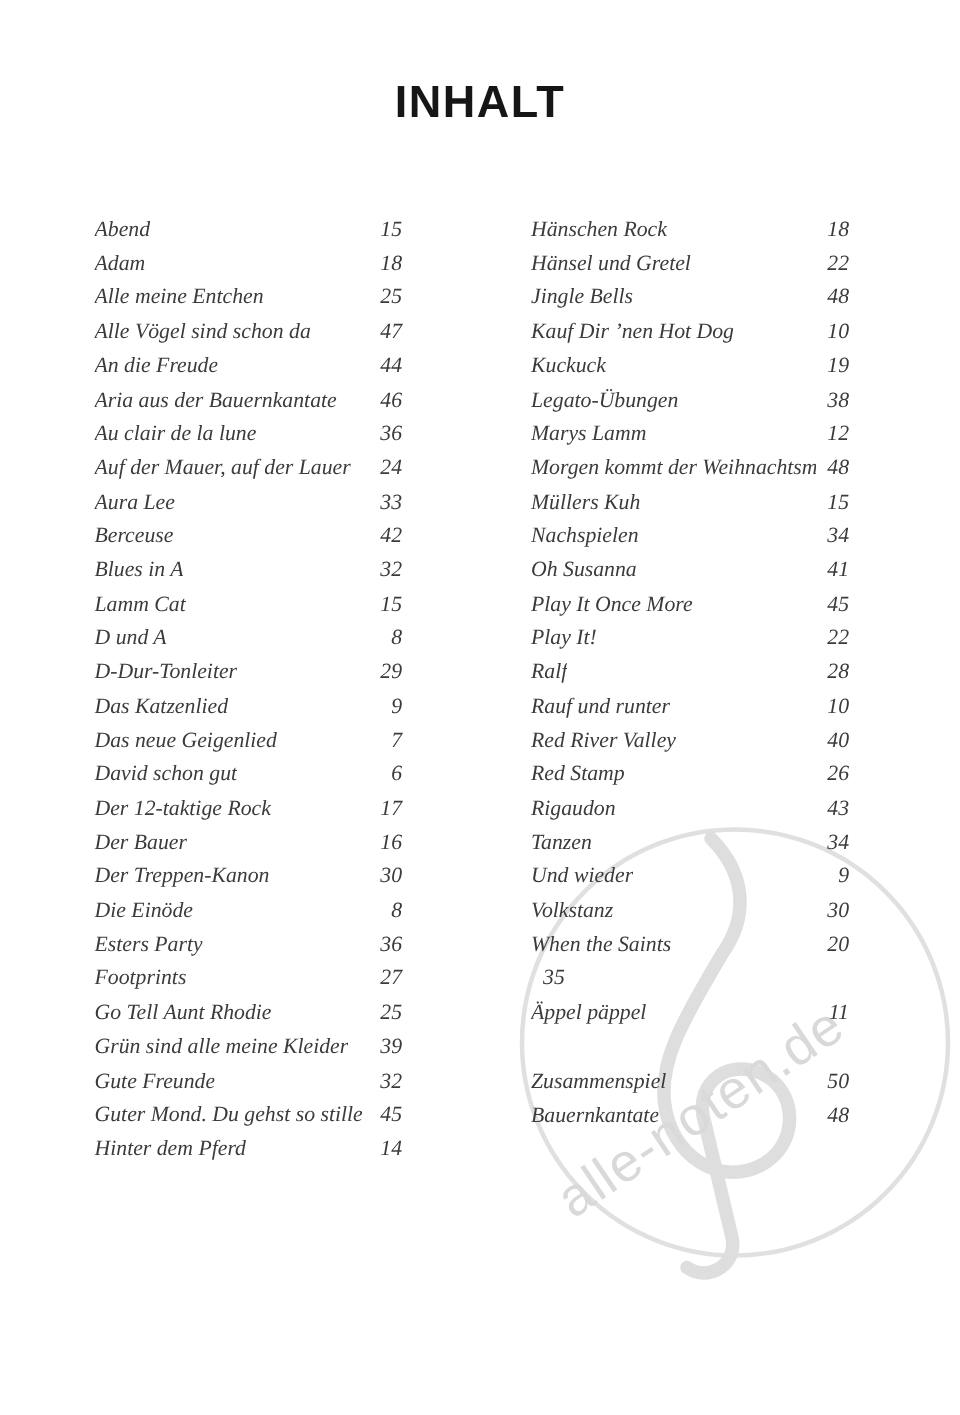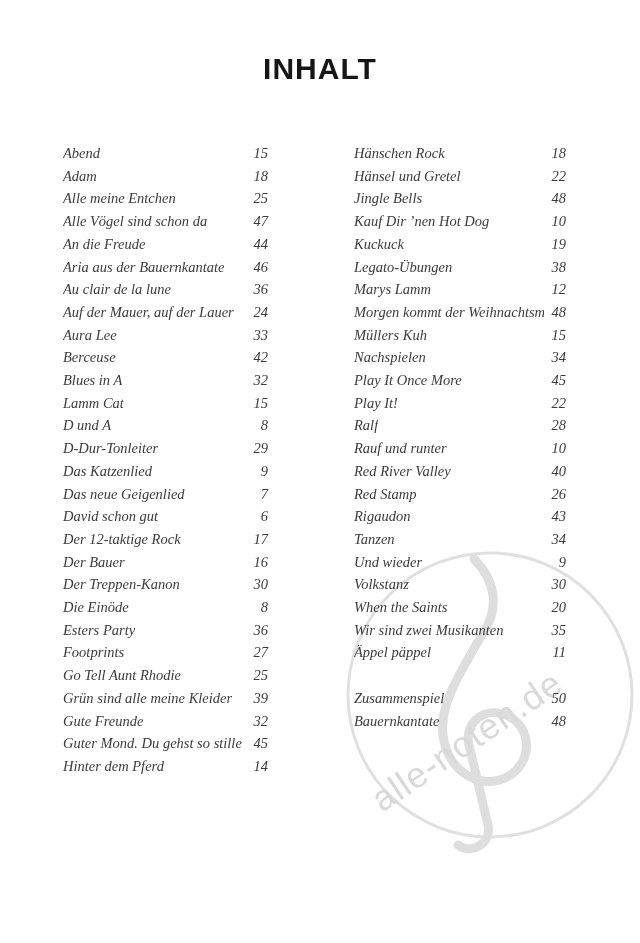--- a/index.html
+++ b/index.html
@@ -283,20 +283,24 @@
   <div class="row">
     <span class="entry-title">Müllers Kuh</span>
     <span class="entry-page">15</span>
   </div>
 
   <div class="row">
     <span class="entry-title">Nachspielen</span>
     <span class="entry-page">34</span>
   </div>
 
+  <div class="row">
+    <span class="entry-title">Oh Susanna</span>
+    <span class="entry-page">41</span>
+  </div>
 
   <div class="row">
     <span class="entry-title">Play It Once More</span>
     <span class="entry-page">45</span>
   </div>
 
   <div class="row">
     <span class="entry-title">Play It!</span>
     <span class="entry-page">22</span>
   </div>
@@ -340,21 +344,20 @@
     <span class="entry-title">Volkstanz</span>
     <span class="entry-page">30</span>
   </div>
 
   <div class="row">
     <span class="entry-title">When the Saints</span>
     <span class="entry-page">20</span>
   </div>
 
   <div class="row">
-    <span class="entry-title">Wir sind zwei Musikanten</span>
     <span class="entry-page">35</span>
   </div>
 
   <div class="row">
     <span class="entry-title">Äppel päppel</span>
     <span class="entry-page">11</span>
   </div>
 </div>
         <div class="footer-entries">
   <div class="row">

